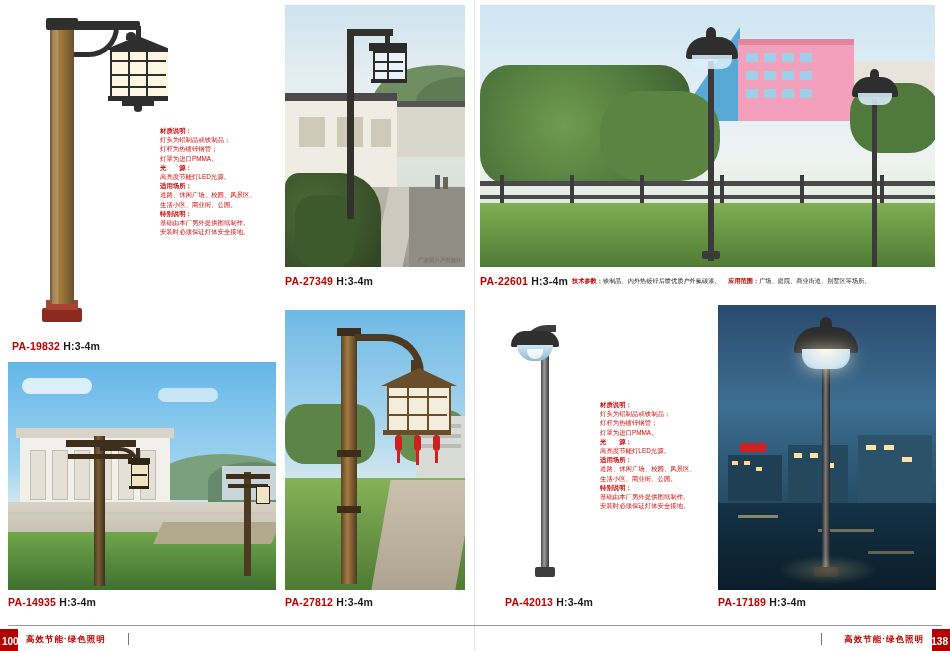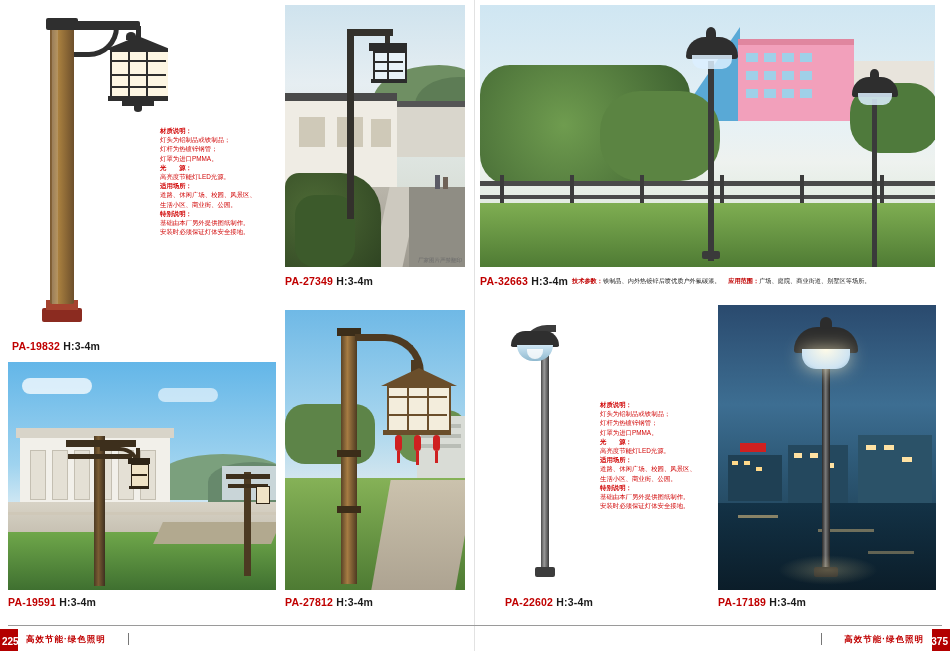--- a/index.html
+++ b/index.html
@@ -193,21 +193,21 @@
     <div class="abs" style="left:206px;top:32px;width:52px;height:22px;background:#2e2e2e;border-radius:26px 26px 4px 4px;"></div>
     <div class="abs" style="left:212px;top:50px;width:40px;height:14px;background:rgba(220,240,255,.85);border-radius:0 0 10px 10px;"></div>
     <div class="abs" style="left:226px;top:22px;width:10px;height:12px;background:#2e2e2e;border-radius:50% 50% 0 0;"></div>
 
     <div class="abs" style="left:392px;top:94px;width:5px;height:168px;background:#3a3a3a;"></div>
     <div class="abs" style="left:372px;top:72px;width:46px;height:20px;background:#2e2e2e;border-radius:24px 24px 4px 4px;"></div>
     <div class="abs" style="left:378px;top:88px;width:34px;height:12px;background:rgba(220,240,255,.85);border-radius:0 0 9px 9px;"></div>
     <div class="abs" style="left:390px;top:64px;width:9px;height:10px;background:#2e2e2e;border-radius:50% 50% 0 0;"></div>
   </div>
   <div class="abs cap" style="left:480px;top:275px;">
-    <span>PA-32663</span>
+    <span>PA-22601</span>
     <span class="h">H:3-4m</span>
   </div>
   <div class="abs techline" style="left:572px;top:277px;white-space:nowrap;">
     <b>技术参数：</b><span class="blk">铁制品、内外热镀锌后喷优质户外氟碳漆。</span>
     <b style="margin-left:6px;">应用范围：</b><span class="blk">广场、庭院、商业街道、别墅区等场所。</span>
   </div>
 
   <div class="photo" id="p22503">
     <div class="grad" style="background:linear-gradient(180deg,#63b6e8 0%,#9fd3ef 45%,#cfe7f3 62%,#dfe9e0 70%,#cfd9c6 100%);"></div>
 
@@ -244,21 +244,21 @@
     <div class="abs" style="left:123px;top:102px;width:16px;height:22px;background:#f0e3c6;border:1.5px solid #2f2517;"></div>
     <div class="abs" style="left:123px;top:112px;width:16px;height:1.5px;background:#2f2517;"></div>
     <div class="abs" style="left:121px;top:124px;width:20px;height:3px;background:#2f2517;"></div>
 
     <div class="abs" style="left:236px;top:110px;width:7px;height:104px;background:#4c3a22;"></div>
     <div class="abs" style="left:218px;top:112px;width:44px;height:5px;background:#3d2f1c;"></div>
     <div class="abs" style="left:220px;top:122px;width:40px;height:4px;background:#3d2f1c;"></div>
     <div class="abs" style="left:248px;top:124px;width:12px;height:16px;background:#f0e3c6;border:1.5px solid #2f2517;"></div>
   </div>
   <div class="abs cap" style="left:8px;top:596px;">
-    <span>PA-19591</span>
+    <span>PA-14935</span>
     <span class="h">H:3-4m</span>
   </div>
 
   <div class="photo" id="p22504">
     <div class="grad" style="background:linear-gradient(180deg,#6fb9e6 0%,#a6d5ee 40%,#d6e7ef 62%,#cfd8c4 100%);"></div>
 
     <div class="abs" style="left:0;top:94px;width:90px;height:60px;background:#5d8448;border-radius:20px;"></div>
     <div class="abs" style="left:112px;top:100px;width:70px;height:52px;background:#6a9050;border-radius:20px;"></div>
 
     <div class="abs" style="left:132px;top:106px;width:48px;height:62px;background:#d9dcd6;"></div>
@@ -317,21 +317,21 @@
     <div class="spec"><span class="hd">光　　源：</span></div>
     <div class="spec">高亮度节能灯LED光源。</div>
     <div class="spec"><span class="hd">适用场所：</span></div>
     <div class="spec">道路、休闲广场、校园、风景区、
 生活小区、商业街、公园。</div>
     <div class="spec"><span class="hd">特别说明：</span></div>
     <div class="spec">基础由本厂另外提供图纸制作。
 安装时必须保证灯体安全接地。</div>
   </div>
   <div class="abs cap" style="left:505px;top:596px;">
-    <span>PA-22602</span>
+    <span>PA-42013</span>
     <span class="h">H:3-4m</span>
   </div>
 
   <div class="photo" id="p22603">
     <div class="grad" style="background:linear-gradient(180deg,#2a4a6e 0%,#3d6e92 35%,#2e5a78 55%,#15303f 100%);"></div>
 
     <div class="abs" style="left:10px;top:150px;width:54px;height:46px;background:#1f4054;"></div>
     <div class="abs" style="left:14px;top:156px;width:6px;height:4px;background:#ffd98a;"></div>
     <div class="abs" style="left:26px;top:156px;width:6px;height:4px;background:#ffd98a;"></div>
     <div class="abs" style="left:38px;top:162px;width:6px;height:4px;background:#ffd98a;"></div>
@@ -360,23 +360,23 @@
     <div class="abs" style="left:60px;top:250px;width:100px;height:30px;background:radial-gradient(ellipse,rgba(255,230,160,.25),transparent 70%);"></div>
   </div>
   <div class="abs cap" style="left:718px;top:596px;">
     <span>PA-17189</span>
     <span class="h">H:3-4m</span>
   </div>
 
   <div class="footer">
     <div class="foot-line"></div>
     <div class="bar-l"></div>
-    <div class="pgnum-l">225</div>
+    <div class="pgnum-l">100</div>
     <div class="foot-txt" style="left:26px;bottom:5px;">高效节能·绿色照明</div>
     <div class="vsep" style="left:128px;bottom:6px;"></div>
 
     <div class="bar-r"></div>
-    <div class="pgnum-r">375</div>
+    <div class="pgnum-r">138</div>
     <div class="foot-txt" style="right:26px;bottom:5px;">高效节能·绿色照明</div>
     <div class="vsep" style="right:128px;bottom:6px;"></div>
   </div>
 
 </div>
 
 </body></html>

